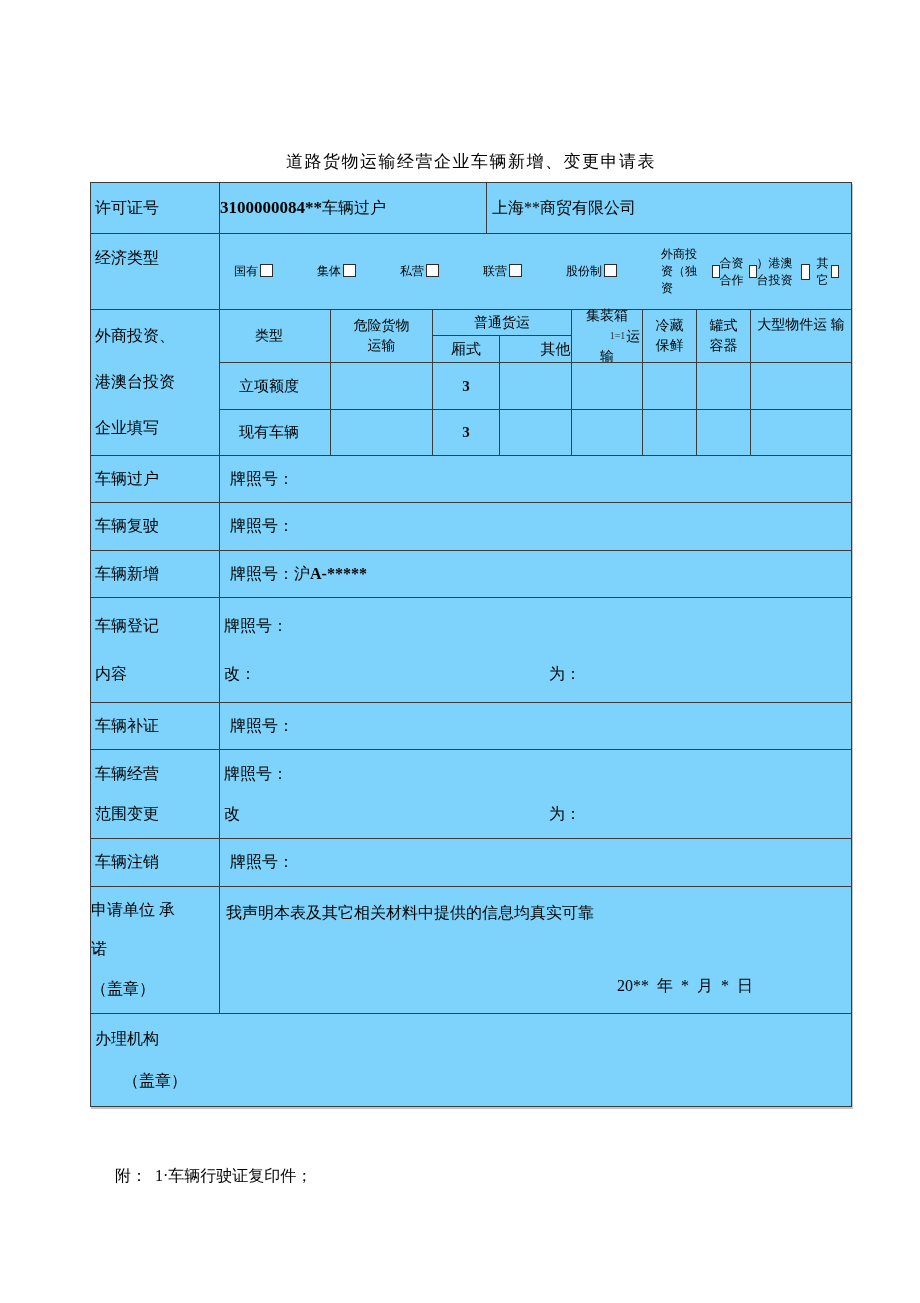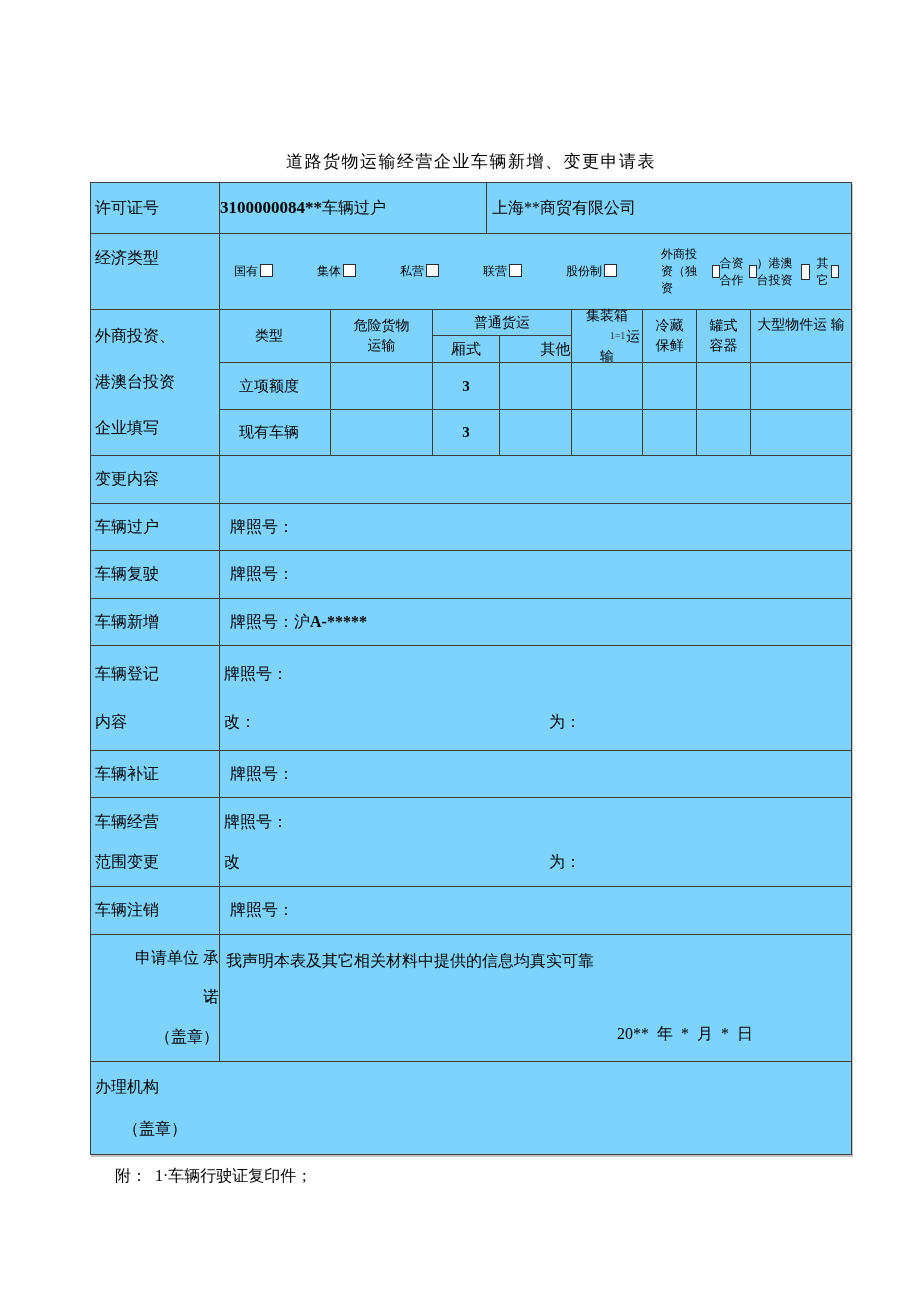--- a/index.html
+++ b/index.html
@@ -21,21 +21,21 @@
     position: absolute; top: 182px; left: 90px; width: 762px;
     border: 1px solid var(--bc);
     box-shadow: 1px 2px 0 #c4c4c4;
     background: #7dd3fc;
     font-size: 16px;
   }
   .trow { display: flex; border-top: 1px solid var(--bc); }
   .trow:first-child { border-top: none; }
   .lc { width: 128px; flex: none; display: flex; flex-direction: column; justify-content: center; padding-left: 4px; }
   .lc.multiline { justify-content: space-around; padding-top: 4px; padding-bottom: 4px; }
-  .lc.centered { text-align: right; padding-left: 0; }
+  .lc.centered { text-align: left; padding-left: 0; }
   .cell { border-left: 1px solid var(--bc); }
   .grow { flex: 1; }
   .vcenter { display: flex; align-items: center; }
   .pl10 { padding-left: 10px; }
   .pl12 { }
   .pl5 { padding-left: 5px; text-align: center; }
   .bold { font-weight: bold; }
   .pre { white-space: pre; }
 
   
@@ -176,24 +176,20 @@
           <div class="fc w-box fval">3</div>
           <div class="fc w-other"></div>
           <div class="fc w-cont"></div>
           <div class="fc w-cold"></div>
           <div class="fc w-tank"></div>
           <div class="fc w-large"></div>
         </div>
       </div>
     </div>
 
-    <div class="trow" style="height:48px">
-      <div class="lc">变更内容</div>
-      <div class="cell grow vcenter pl10"></div>
-    </div>
 
     <div class="trow" style="height:47px">
       <div class="lc">车辆过户</div>
       <div class="cell grow vcenter pl10">牌照号：</div>
     </div>
 
     <div class="trow" style="height:48px">
       <div class="lc">车辆复驶</div>
       <div class="cell grow vcenter pl10">牌照号：</div>
     </div>

